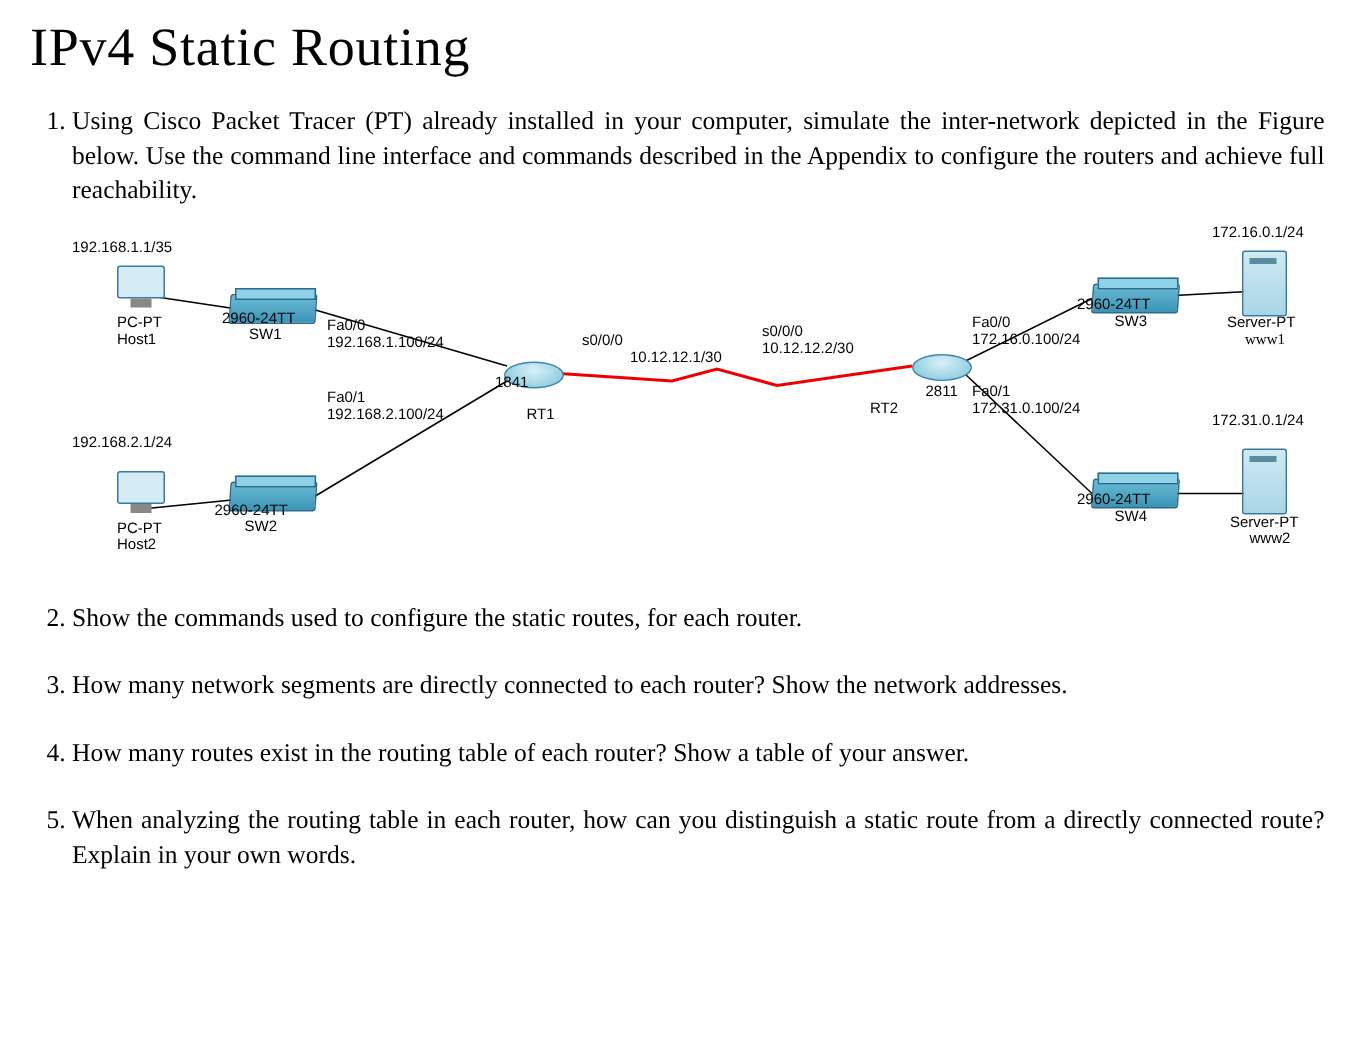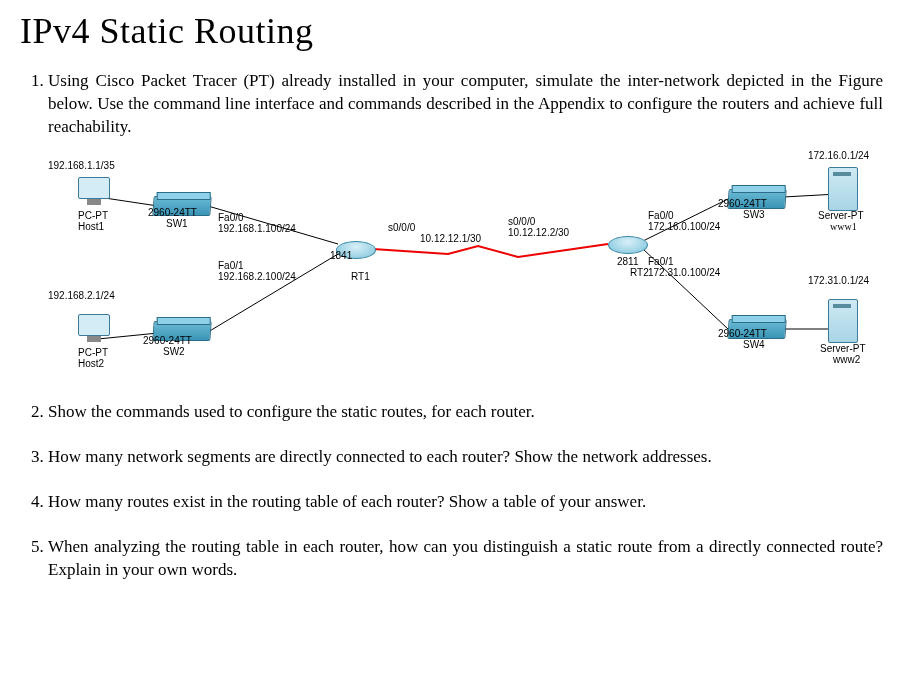--- a/index.html
+++ b/index.html
@@ -159,21 +159,21 @@
       <span class="lbl" style="left:340px;top:83px;margin-left:32px;">10.12.12.1/30</span>
       <span class="lbl" style="left:460px;top:66px;">s0/0/0</span>
       <span class="lbl" style="left:460px;top:77px;">10.12.12.2/30</span>
 
       <div class="router" style="left:560px;top:87px;"></div>
       <span class="lbl" style="left:600px;top:60px;">Fa0/0</span>
       <span class="lbl" style="left:600px;top:71px;">172.16.0.100/24</span>
       <span class="lbl" style="left:600px;top:106px;">Fa0/1</span>
       <span class="lbl" style="left:600px;top:117px;">172.31.0.100/24</span>
       <span class="lbl" style="left:545px;top:106px;margin-left:24px;">2811</span>
-      <span class="lbl" style="left:582px;top:117px;">RT2</span>
+      <span class="lbl" style="left:532px;top:117px;">RT2</span>
 
       <span class="lbl" style="left:0px;top:140px;">192.168.2.1/24</span>
       <div class="pc" style="left:28px;top:165px;">
           <div class="monitor"></div>
           <div class="stand"></div>
         </div>
       <span class="lbl" style="left:30px;top:197px;">PC-PT</span>
       <span class="lbl" style="left:30px;top:208px;">Host2</span>
 
       <div class="switch" style="left:105px;top:172px;"></div>

